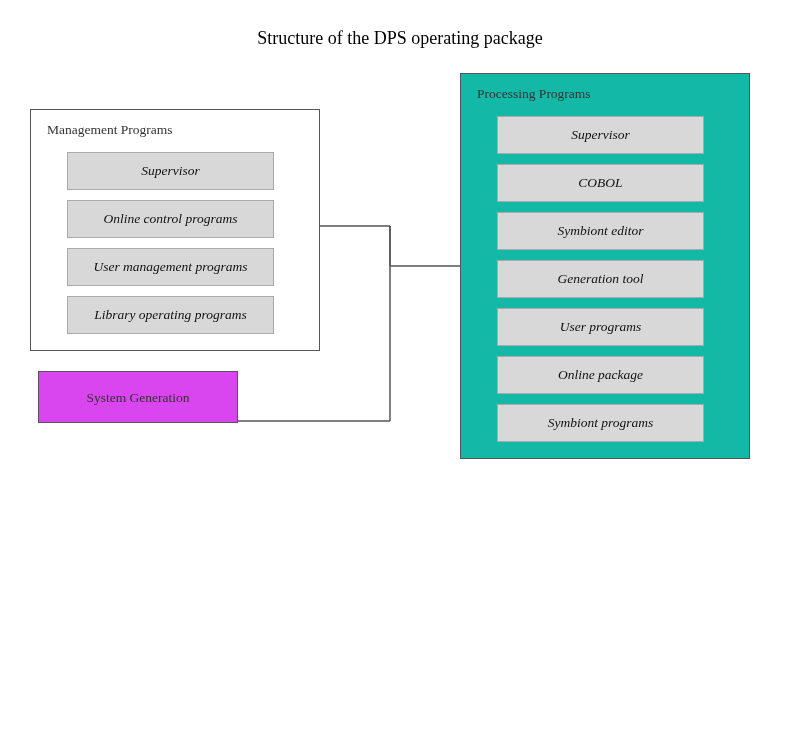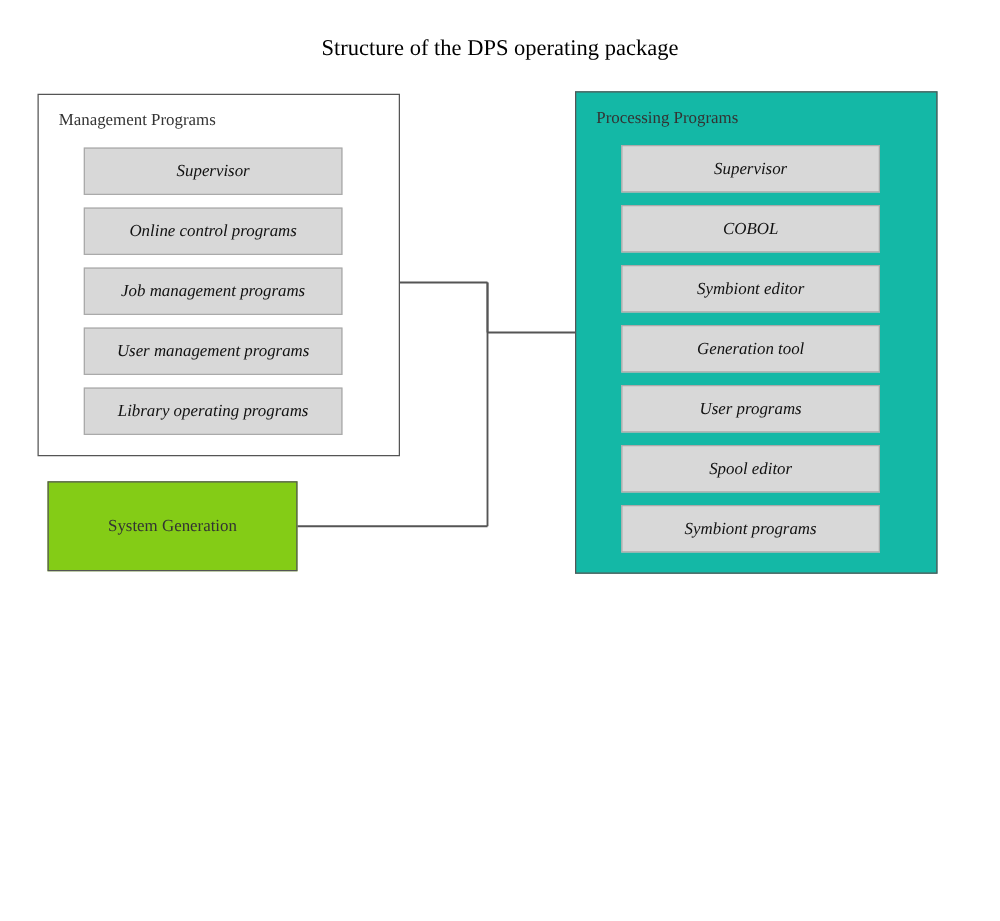--- a/index.html
+++ b/index.html
@@ -56,22 +56,22 @@
 
     .management-box .section-label {
       font-size: 13.5px;
       color: #333;
       margin-bottom: 14px;
     }
 
     .system-gen-box {
       border: 1.5px solid #555;
       width: 200px;
-      padding: 26px 16px;
-      background: #84cc16;
+      padding: 16px 16px;
+      background: #d946ef;
       margin-top: 20px;
       margin-left: 8px;
       text-align: center;
     }
 
     .system-gen-box span {
       font-size: 13.5px;
       color: #333;
     }
 
@@ -137,39 +137,38 @@
 <h1 class="page-title">Structure of the DPS operating package</h1>
 
 <div class="diagram-wrapper">
   <div class="diagram-container">
 
     <div class="left-column">
       <div class="management-box" id="mgmt-box">
         <div class="section-label">Management Programs</div>
         <div class="item-box">Supervisor</div>
         <div class="item-box">Online control programs</div>
-        <div class="item-box">Job management programs</div>
         <div class="item-box">User management programs</div>
         <div class="item-box">Library operating programs</div>
       </div>
 
       <div class="system-gen-box" id="sysgen-box">
         <span>System Generation</span>
       </div>
     </div>
 
     <div class="right-column">
       <div class="processing-box">
         <div class="section-label">Processing Programs</div>
         <div class="item-box">Supervisor</div>
         <div class="item-box">COBOL</div>
         <div class="item-box">Symbiont editor</div>
         <div class="item-box">Generation tool</div>
         <div class="item-box">User programs</div>
-        <div class="item-box">Spool editor</div>
+        <div class="item-box">Online package</div>
         <div class="item-box">Symbiont programs</div>
       </div>
     </div>
 
   </div>
 
   <svg class="connector-svg" id="connector-svg" height="406">
 
       <line x1="290" y1="153" x2="360" y2="153" stroke="#555" stroke-width="1.5"></line>
 

